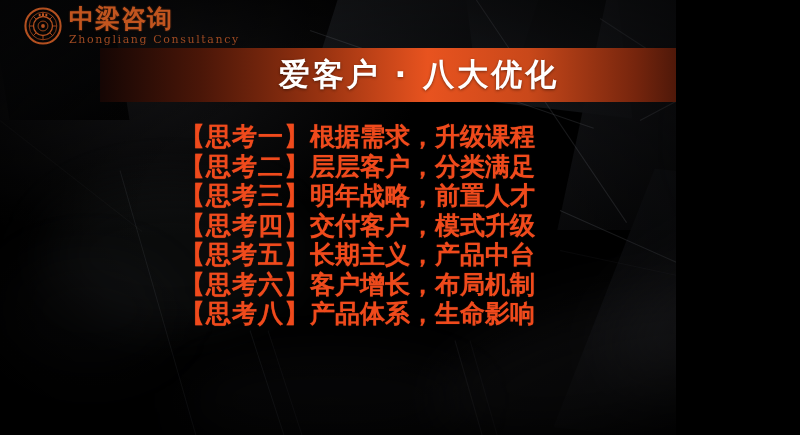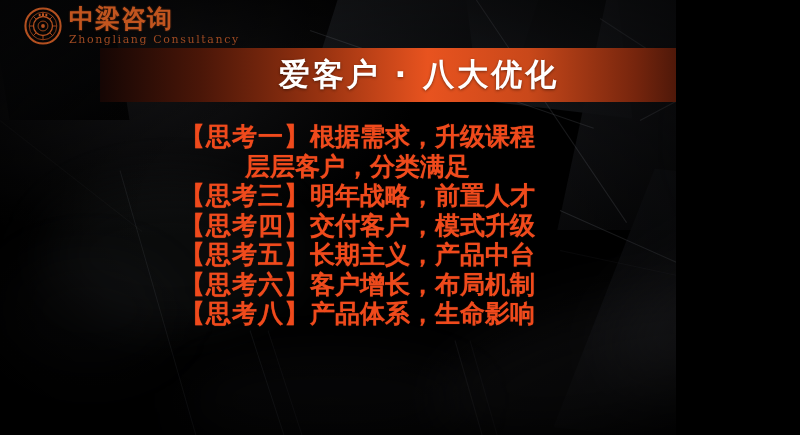--- a/index.html
+++ b/index.html
@@ -245,20 +245,21 @@
   <div class="banner">
     <div class="banner-title">爱客户 · 八大优化</div>
   </div>
 
   <div class="list">
       <div class="list-item">
         <span class="li-tag">【思考一】</span>
         <span class="li-body">根据需求，升级课程</span>
       </div>
       <div class="list-item">
+        <span class="li-tag">【思考二】</span>
         <span class="li-body">层层客户，分类满足</span>
       </div>
       <div class="list-item">
         <span class="li-tag">【思考三】</span>
         <span class="li-body">明年战略，前置人才</span>
       </div>
       <div class="list-item">
         <span class="li-tag">【思考四】</span>
         <span class="li-body">交付客户，模式升级</span>
       </div>

